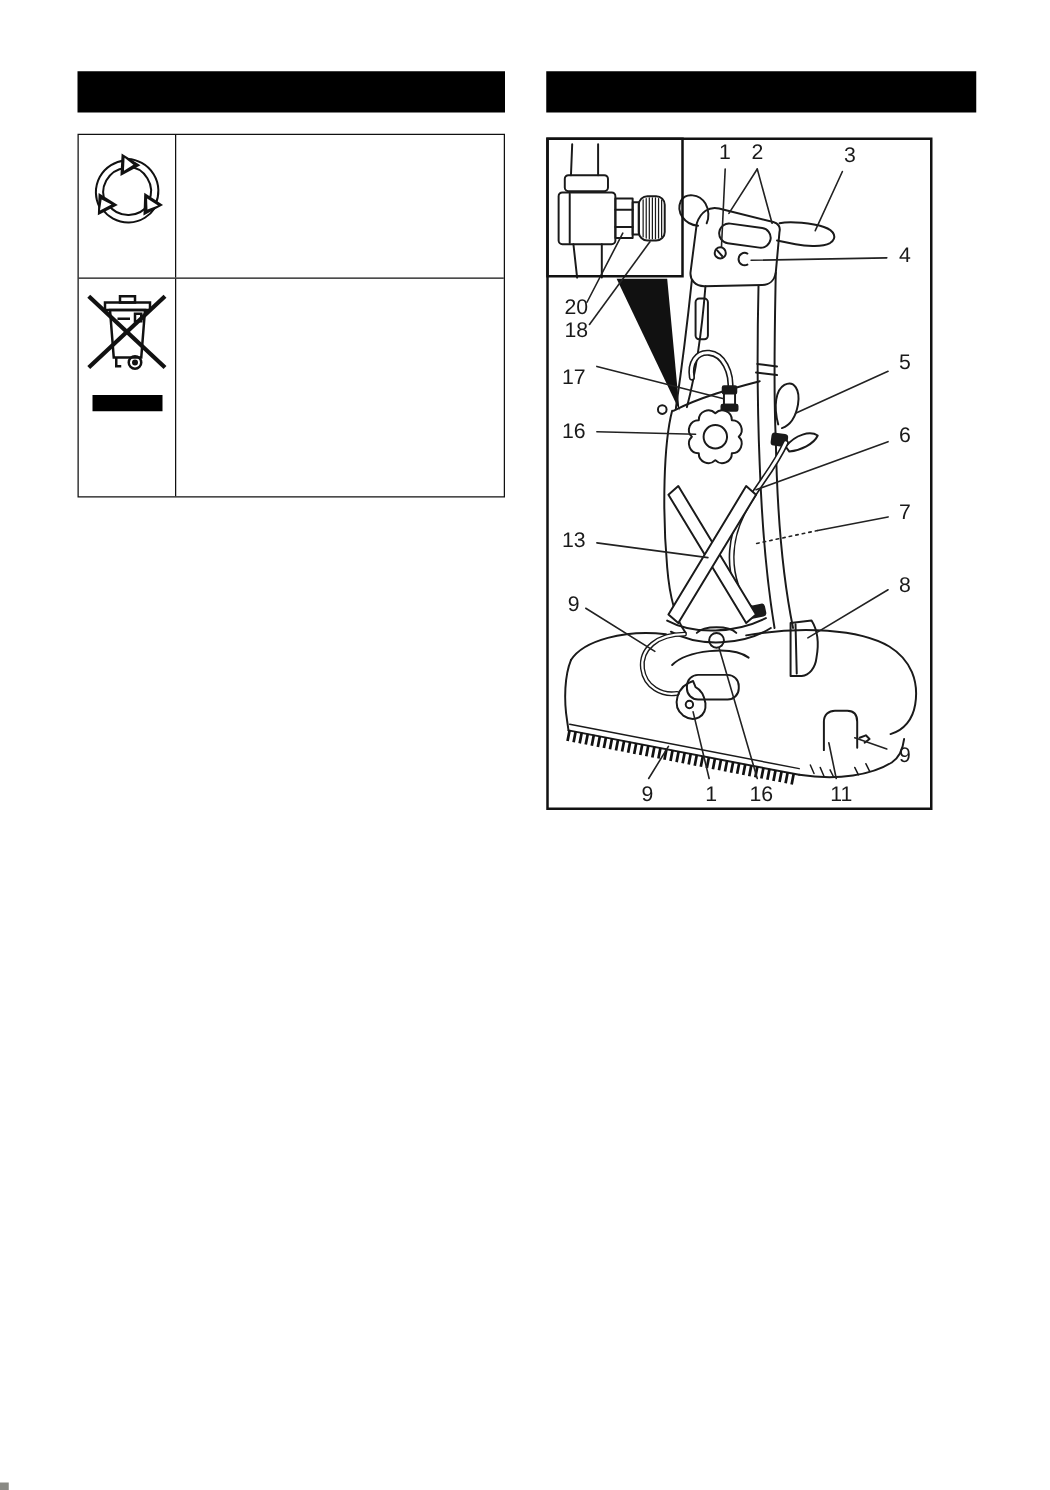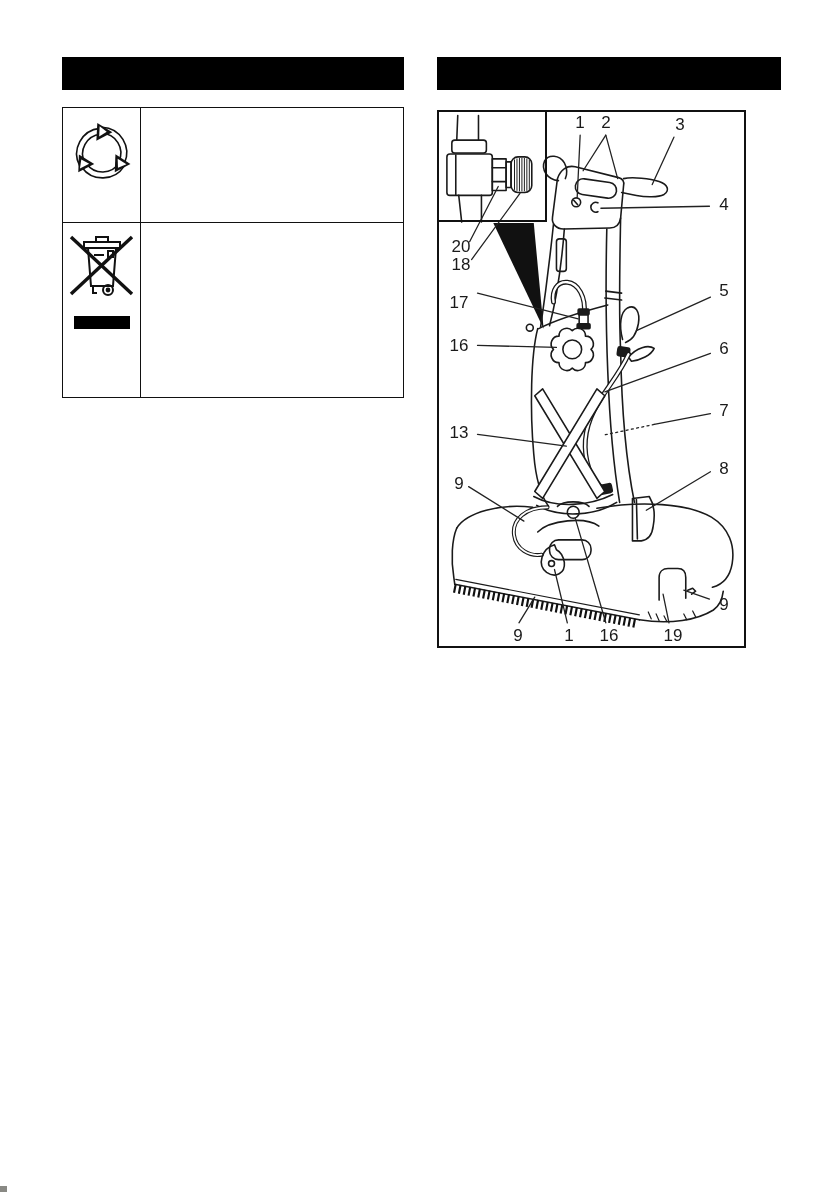--- a/index.html
+++ b/index.html
@@ -210,21 +210,21 @@
 
   <div class="callout" style="left:580px;top:122px">1</div>
   <div class="callout" style="left:606px;top:122px">2</div>
   <div class="callout" style="left:680px;top:124px">3</div>
   <div class="callout" style="left:724px;top:204px">4</div>
   <div class="callout" style="left:724px;top:290px">5</div>
   <div class="callout" style="left:724px;top:348px">6</div>
   <div class="callout" style="left:724px;top:410px">7</div>
   <div class="callout" style="left:724px;top:468px">8</div>
   <div class="callout" style="left:724px;top:604px">9</div>
-  <div class="callout" style="left:673px;top:635px">19</div>
+  <div class="callout" style="left:673px;top:635px">11</div>
   <div class="callout" style="left:609px;top:635px">16</div>
   <div class="callout" style="left:569px;top:635px">1</div>
   <div class="callout" style="left:518px;top:635px">9</div>
   <div class="callout" style="left:459px;top:483px">9</div>
   <div class="callout" style="left:459px;top:432px">13</div>
   <div class="callout" style="left:459px;top:345px">16</div>
   <div class="callout" style="left:459px;top:302px">17</div>
   <div class="callout" style="left:461px;top:264px">18</div>
   <div class="callout" style="left:461px;top:246px">20</div>
 

